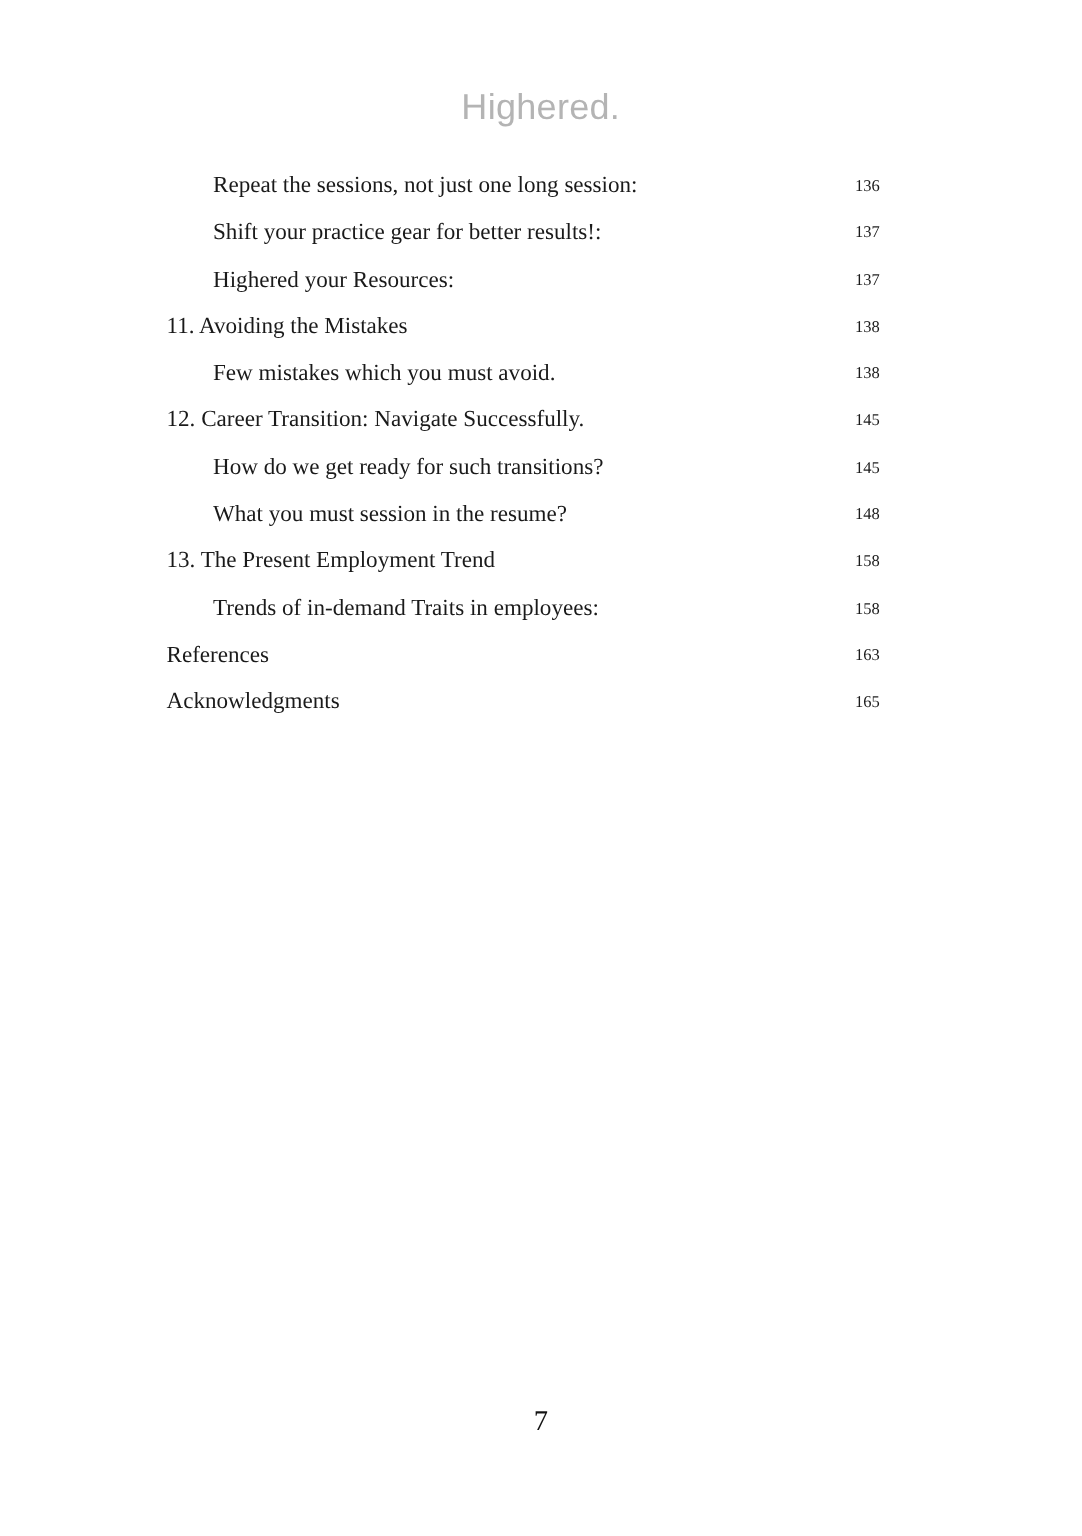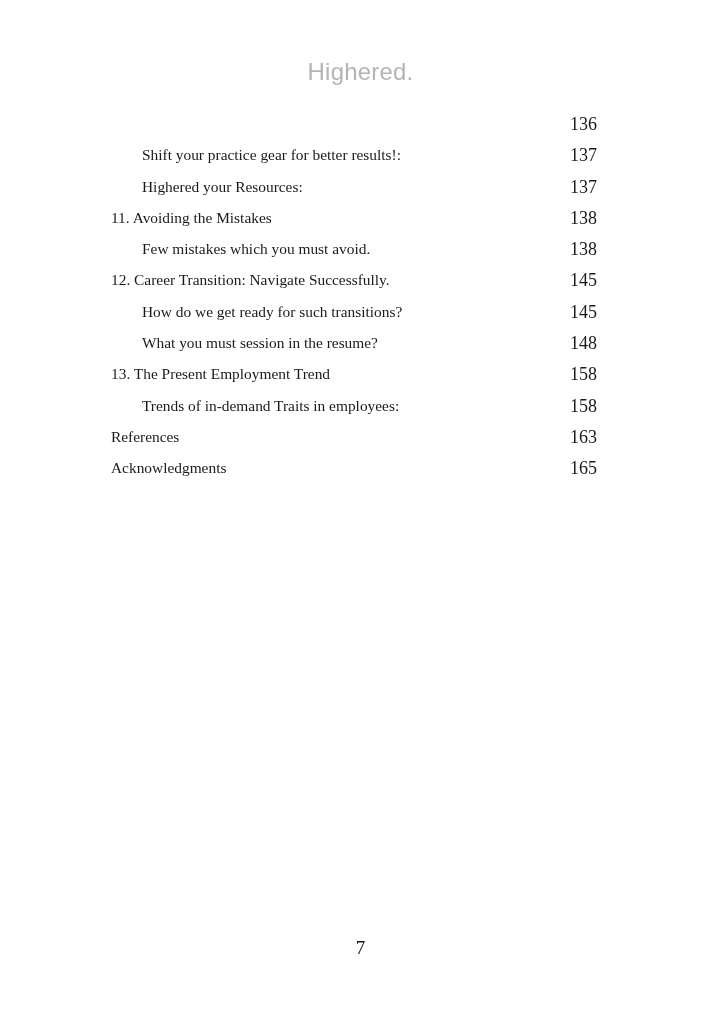--- a/index.html
+++ b/index.html
@@ -57,21 +57,21 @@
     line-height: 20px;
     white-space: pre;
     color: #1a1a1a;
   }
   .toc-row.lvl-0 .toc-title { left: 111px; }
   .toc-row.lvl-1 .toc-title { left: 142px; }
   .toc-page {
     position: absolute;
     top: 0;
     left: 570px;
-    font-size: 18px;
+    font-size: 11px;
     line-height: 20px;
     white-space: pre;
     color: #1a1a1a;
   }
 
   
   .folio {
     position: absolute;
     top: 936px;
     left: 0;
@@ -85,20 +85,21 @@
 </style>
 </head>
 <body>
 
 <div class="page">
 
   <div class="running-header">Highered.</div>
 
   <div class="toc" id="toc-list">
       <div class="toc-row lvl-1">
+        <span class="toc-title">Repeat the sessions, not just one long session:</span>
         <span class="toc-page">136</span>
       </div>
       <div class="toc-row lvl-1">
         <span class="toc-title">Shift your practice gear for better results!:</span>
         <span class="toc-page">137</span>
       </div>
       <div class="toc-row lvl-1">
         <span class="toc-title">Highered your Resources:</span>
         <span class="toc-page">137</span>
       </div>

